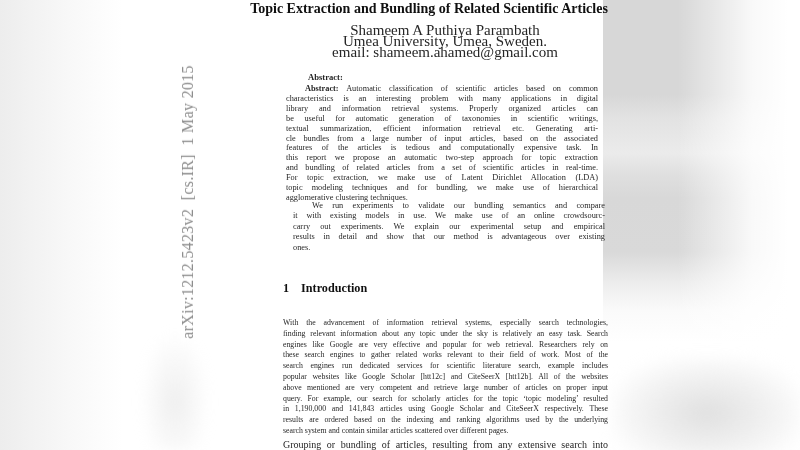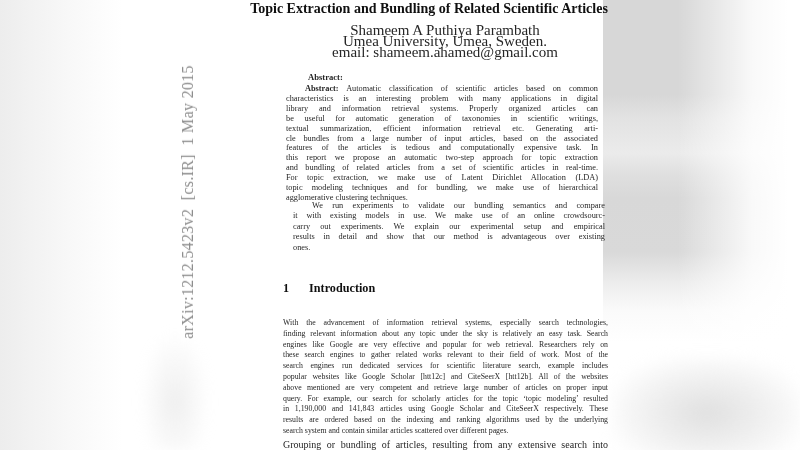--- a/index.html
+++ b/index.html
@@ -35,21 +35,21 @@
   .title { position:absolute; left:224px; top:1px; width:410px; text-align:center;
     font-weight:bold; font-size:14px; color:var(--heading-color,#101010); }
   .authors { position:absolute; left:240px; top:25px; width:410px; text-align:center;
     font-size:15px; line-height:10.8px; }
   .abs-label { position:absolute; left:308px; top:72px; font-size:8.6px; font-weight:bold; }
   .para { font-size:8.3px; }
   .abs1 { position:absolute; left:286px; top:84px; width:312px; line-height:9.9px; }
   .abs2 { position:absolute; left:293px; top:201px; width:312px; line-height:10.4px; }
   .sec-heading { position:absolute; left:283px; top:281px; font-size:12.2px; font-weight:bold;
     color:var(--heading-color,#101010); }
-  .sec-heading .sec-title { margin-left:20px; }
+  .sec-heading .sec-title { margin-left:12px; }
   .intro1 { position:absolute; left:283px; top:318px; width:325px; line-height:10.8px; font-size:7.8px; }
   .intro2 { position:absolute; left:283px; top:440px; width:325px; line-height:10.8px; font-size:10px; }
   .tline { text-align:justify; text-align-last:justify; }
   .tline.lastline { text-align-last:left; }
   .tline.indent { text-indent:19px; }
   .bold { font-weight:bold; }
 </style>
 </head>
 <body>
 

